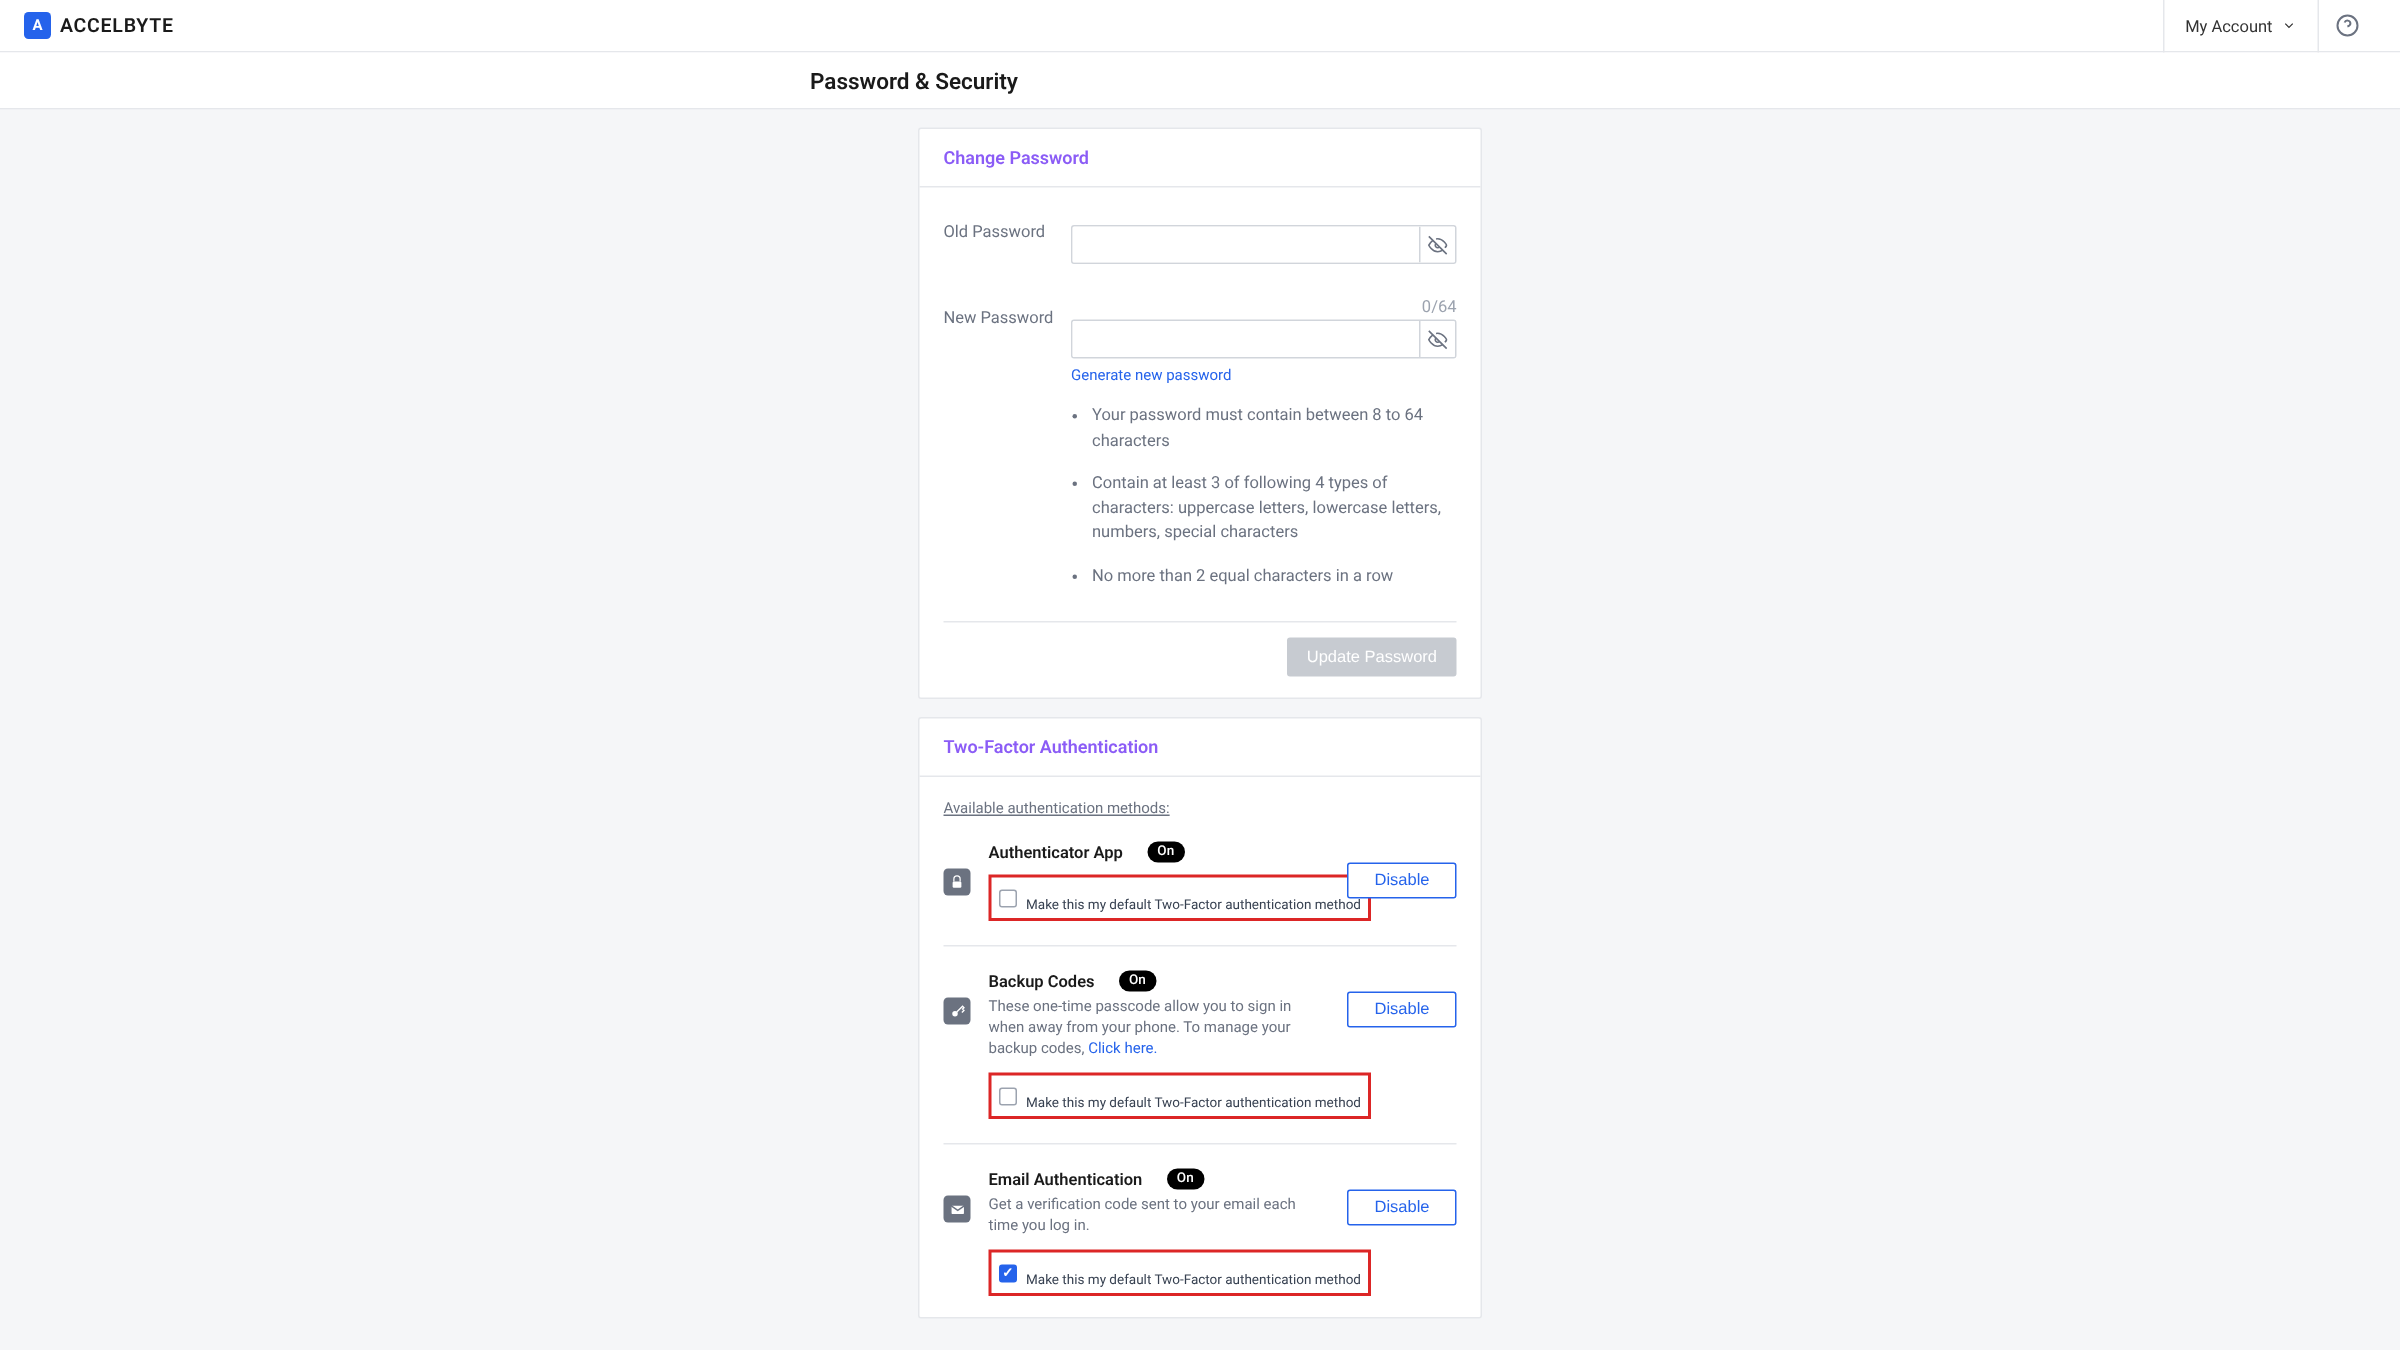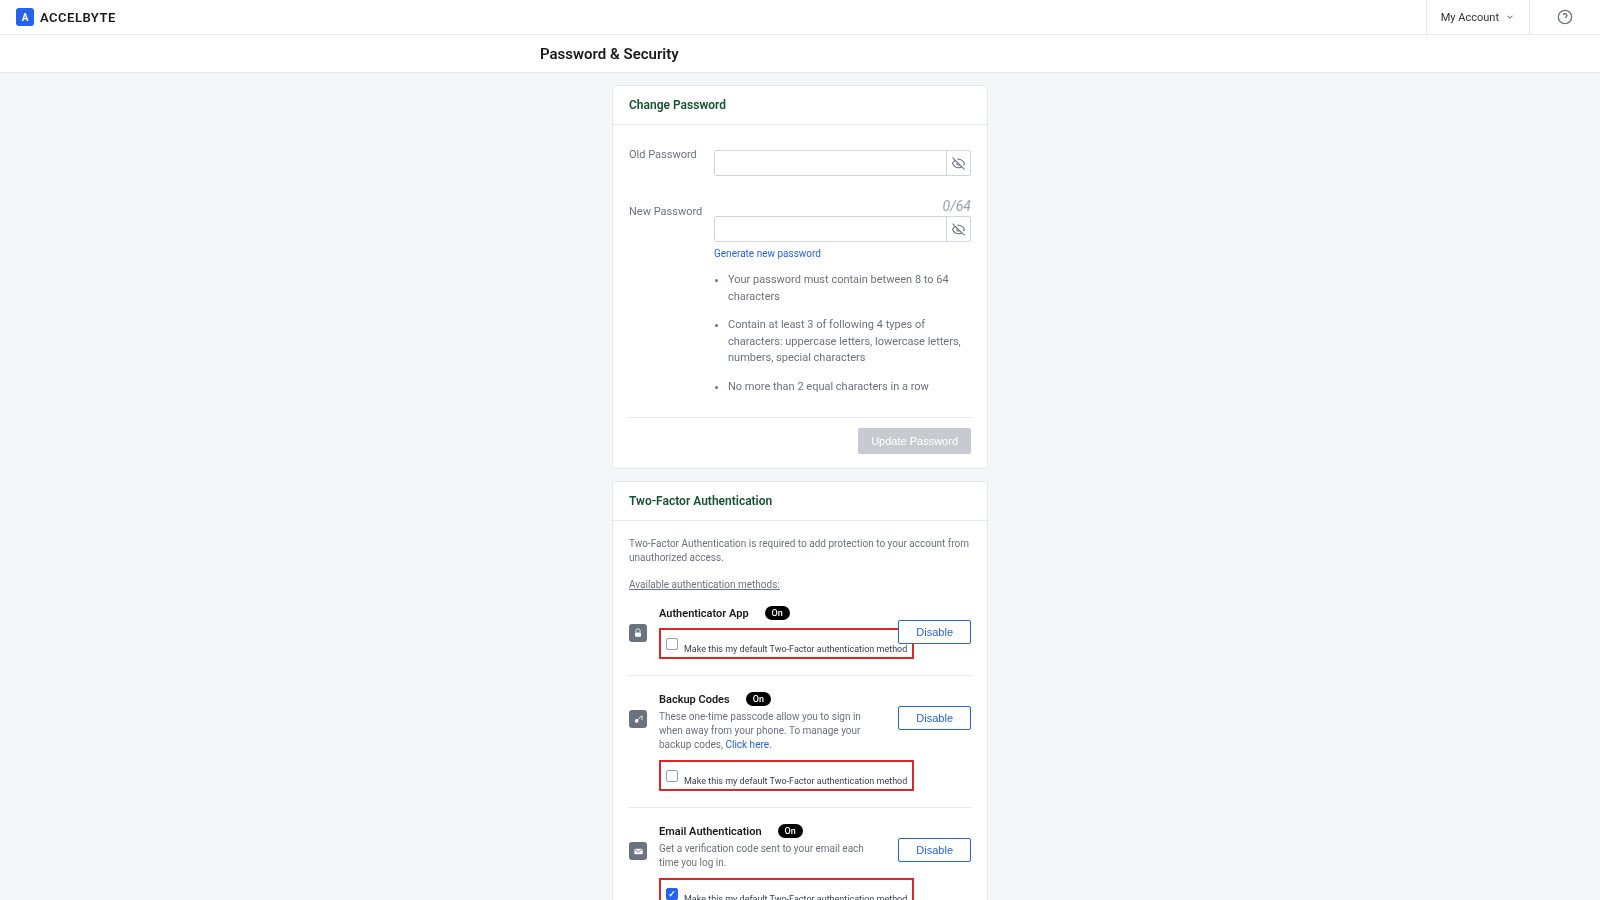--- a/index.html
+++ b/index.html
@@ -40,21 +40,21 @@
       font-weight: bold;
     }
     .logo-text {
       font-weight: 600;
       font-size: 13px;
       letter-spacing: 0.5px;
       color: #1a1a1a;
     }
     .topbar-right {
       display: flex;
-      gap: 16px;
+      gap: 0;
     }
     .account-dropdown {
       display: flex;
       align-items: center;
       gap: 6px;
       padding: 0 14px;
       height: 35px;
       cursor: pointer;
       border-left: 1px solid #e5e7eb;
       border-right: 1px solid #e5e7eb;
@@ -101,21 +101,21 @@
       border: 1px solid #e5e7eb;
       border-radius: 2px;
     }
     .card-header {
       padding: 12px 16px;
       border-bottom: 1px solid #e5e7eb;
     }
     .card-title {
       font-size: 12px;
       font-weight: 600;
-      color: #14532d;
+      color: #8b5cf6;
     }
     .card-body {
       padding: 16px 16px 14px;
     }
     .form-row {
       display: flex;
       align-items: flex-start;
       margin-bottom: 22px;
     }
     .form-row:last-of-type {
@@ -127,24 +127,23 @@
       font-size: 11px;
       color: #6b7280;
       padding-top: 7px;
     }
     .form-field {
       flex: 1;
     }
     .counter-row {
       display: flex;
       justify-content: flex-end;
-      font-size: 14px;
+      font-size: 11px;
       color: #9ca3af;
       margin-bottom: 2px;
-      font-style: italic;
     }
     .input-group {
       display: flex;
       border: 1px solid #d1d5db;
       border-radius: 2px;
       overflow: hidden;
     }
     .input-text {
       flex: 1;
       border: none;
@@ -406,21 +405,20 @@
         <button class="btn btn-disabled">Update Password</button>
       </div>
     </div>
   </div>
 
   <div class="card">
     <div class="card-header">
       <div class="card-title">Two-Factor Authentication</div>
     </div>
     <div class="card-body">
-      <div class="tfa-desc">Two-Factor Authentication is required to add protection to your account from unauthorized access.</div>
       <div class="tfa-methods-label">Available authentication methods:</div>
 
       <div class="tfa-method">
         <div class="tfa-icon">
           <svg width="10" height="10" viewBox="0 0 24 24" fill="currentColor">
               <rect x="5" y="11" width="14" height="10" rx="2" fill="#fff"></rect>
               <path d="M7 11V7a5 5 0 0110 0v4" stroke="#fff" stroke-width="2" fill="none"></path>
             </svg>
         </div>
         <div class="tfa-content">

